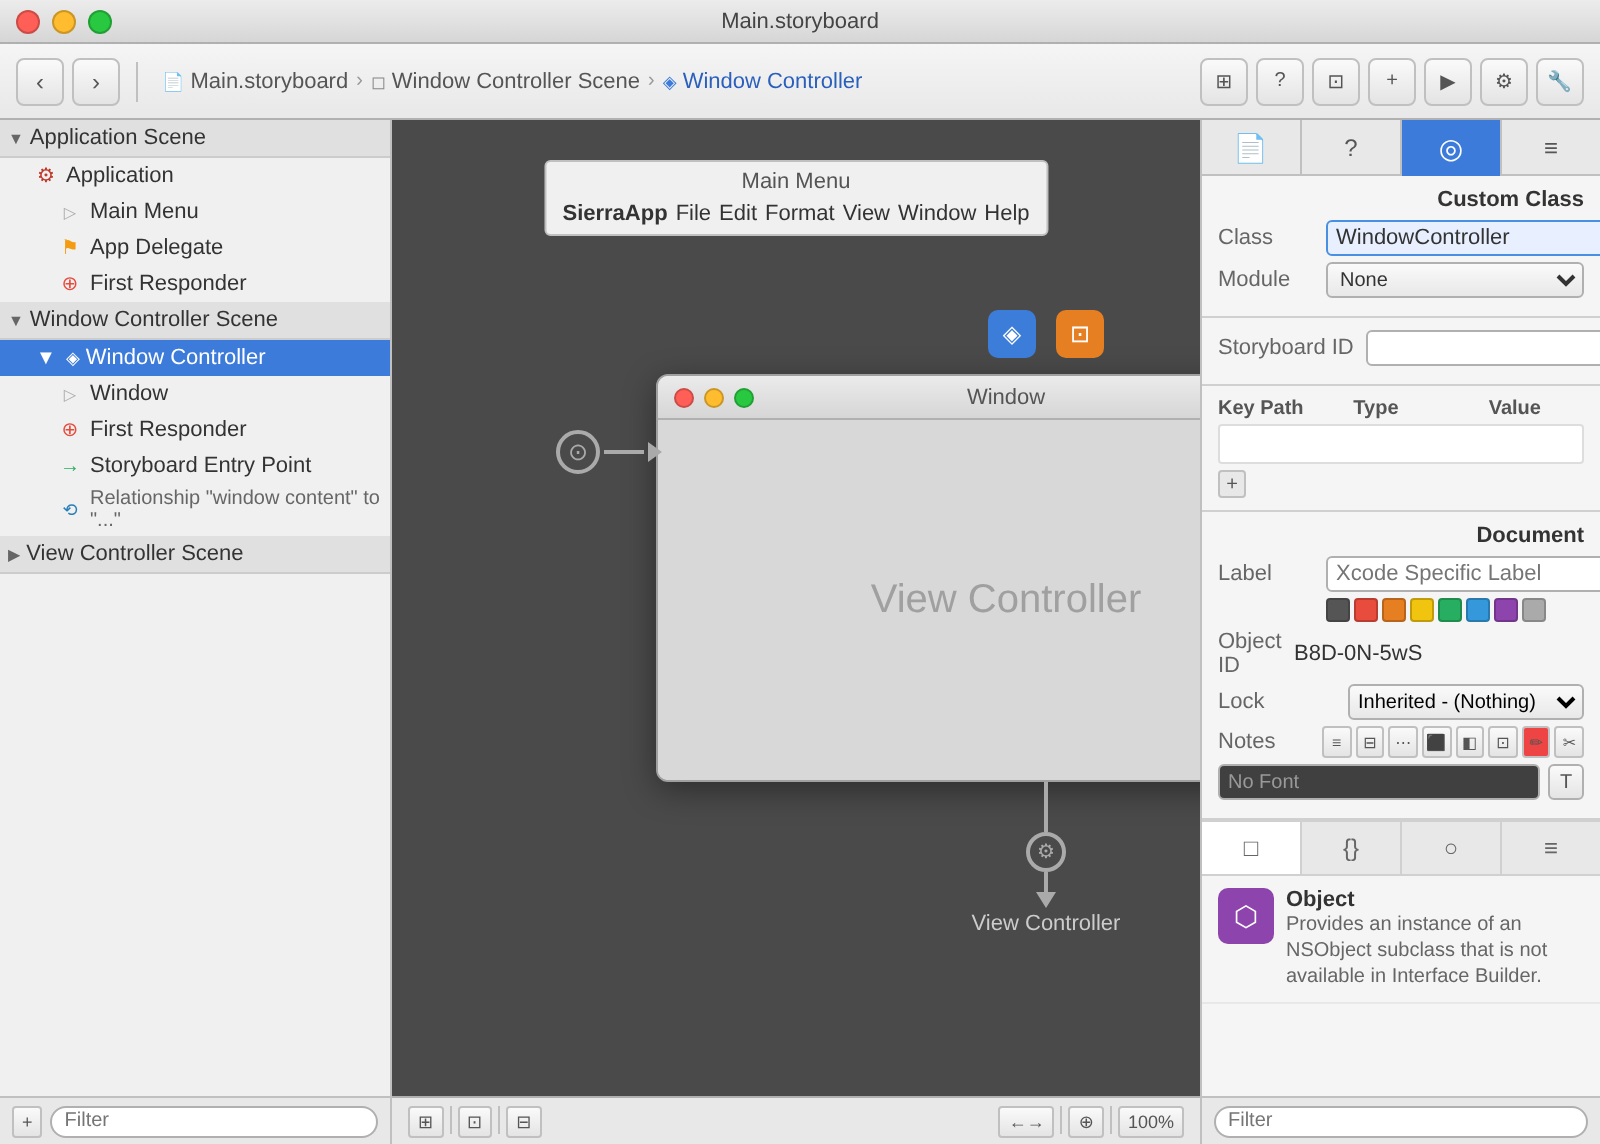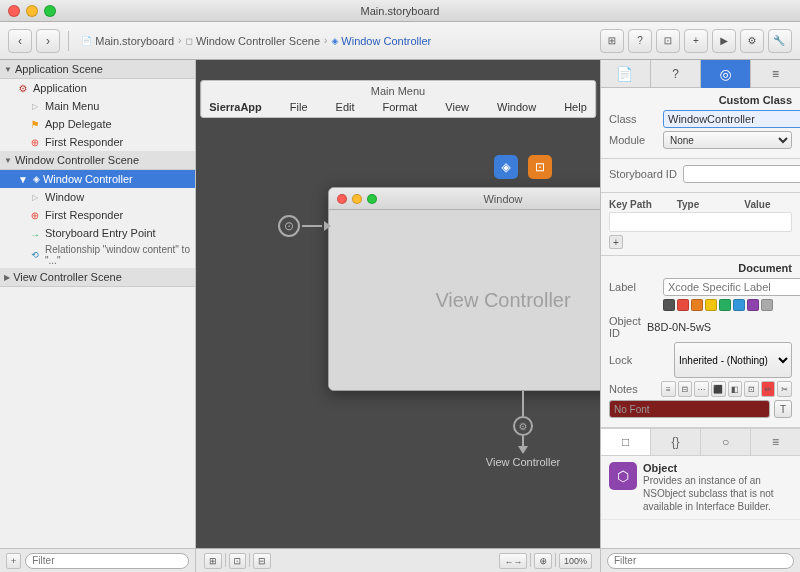--- a/index.html
+++ b/index.html
@@ -178,21 +178,21 @@
       padding: 4px 8px;
       font-size: 12px;
       color: #333;
       display: flex;
       flex-direction: column;
       align-items: center;
       gap: 4px;
       z-index: 5;
     }
     .menubar-title { font-size: 11px; color: #555; }
-    .menubar-items { display: flex; gap: 28px; }
+    .menubar-items { display: flex; gap: 4px; }
     .menubar-item { font-size: 11px; color: #333; cursor: pointer; }
     .wc-icon {
       width: 28px; height: 28px;
       border-radius: 5px;
       display: flex; align-items: center; justify-content: center;
       font-size: 16px;
     }
     .wc-icon-blue { background: #3b7dd8; color: white; }
     .wc-icon-orange { background: #e67e22; color: white; }
 
@@ -313,35 +313,35 @@
       display: flex; align-items: center; justify-content: center;
       cursor: pointer; color: #555;
     }
     .rp-id-row { display: flex; align-items: center; gap: 0; margin-bottom: 3px; }
     .rp-id-label { color: #666; width: 38px; font-size: 11px; }
     .rp-id-value { font-size: 11px; color: #333; }
 
     .rp-lock-row { display: flex; align-items: center; gap: 15px; margin-bottom: 3px; }
     .rp-lock-select {
       flex: 1;
-      height: 36px;
+      height: 18px;
       border: 1px solid #b0b0b0;
       border-radius: 3px;
       font-size: 10px;
       background: linear-gradient(180deg, #fafafa, #e8e8e8);
     }
 
     .rp-font-row {
       display: flex; gap: 4px; align-items: center; margin-bottom: 3px;
     }
     .rp-font-box {
       flex: 1; height: 18px;
       border: 1px solid #b0b0b0;
       border-radius: 3px;
-      background: #7f1d1d;
+      background: #404040;
       font-size: 10px;
       display: flex; align-items: center; padding: 0 4px; color: #999;
     }
     .rp-font-btn {
       width: 18px; height: 18px;
       border: 1px solid #b0b0b0;
       background: linear-gradient(180deg, #fafafa, #e4e4e4);
       border-radius: 3px;
       font-size: 10px;
       display: flex; align-items: center; justify-content: center;

